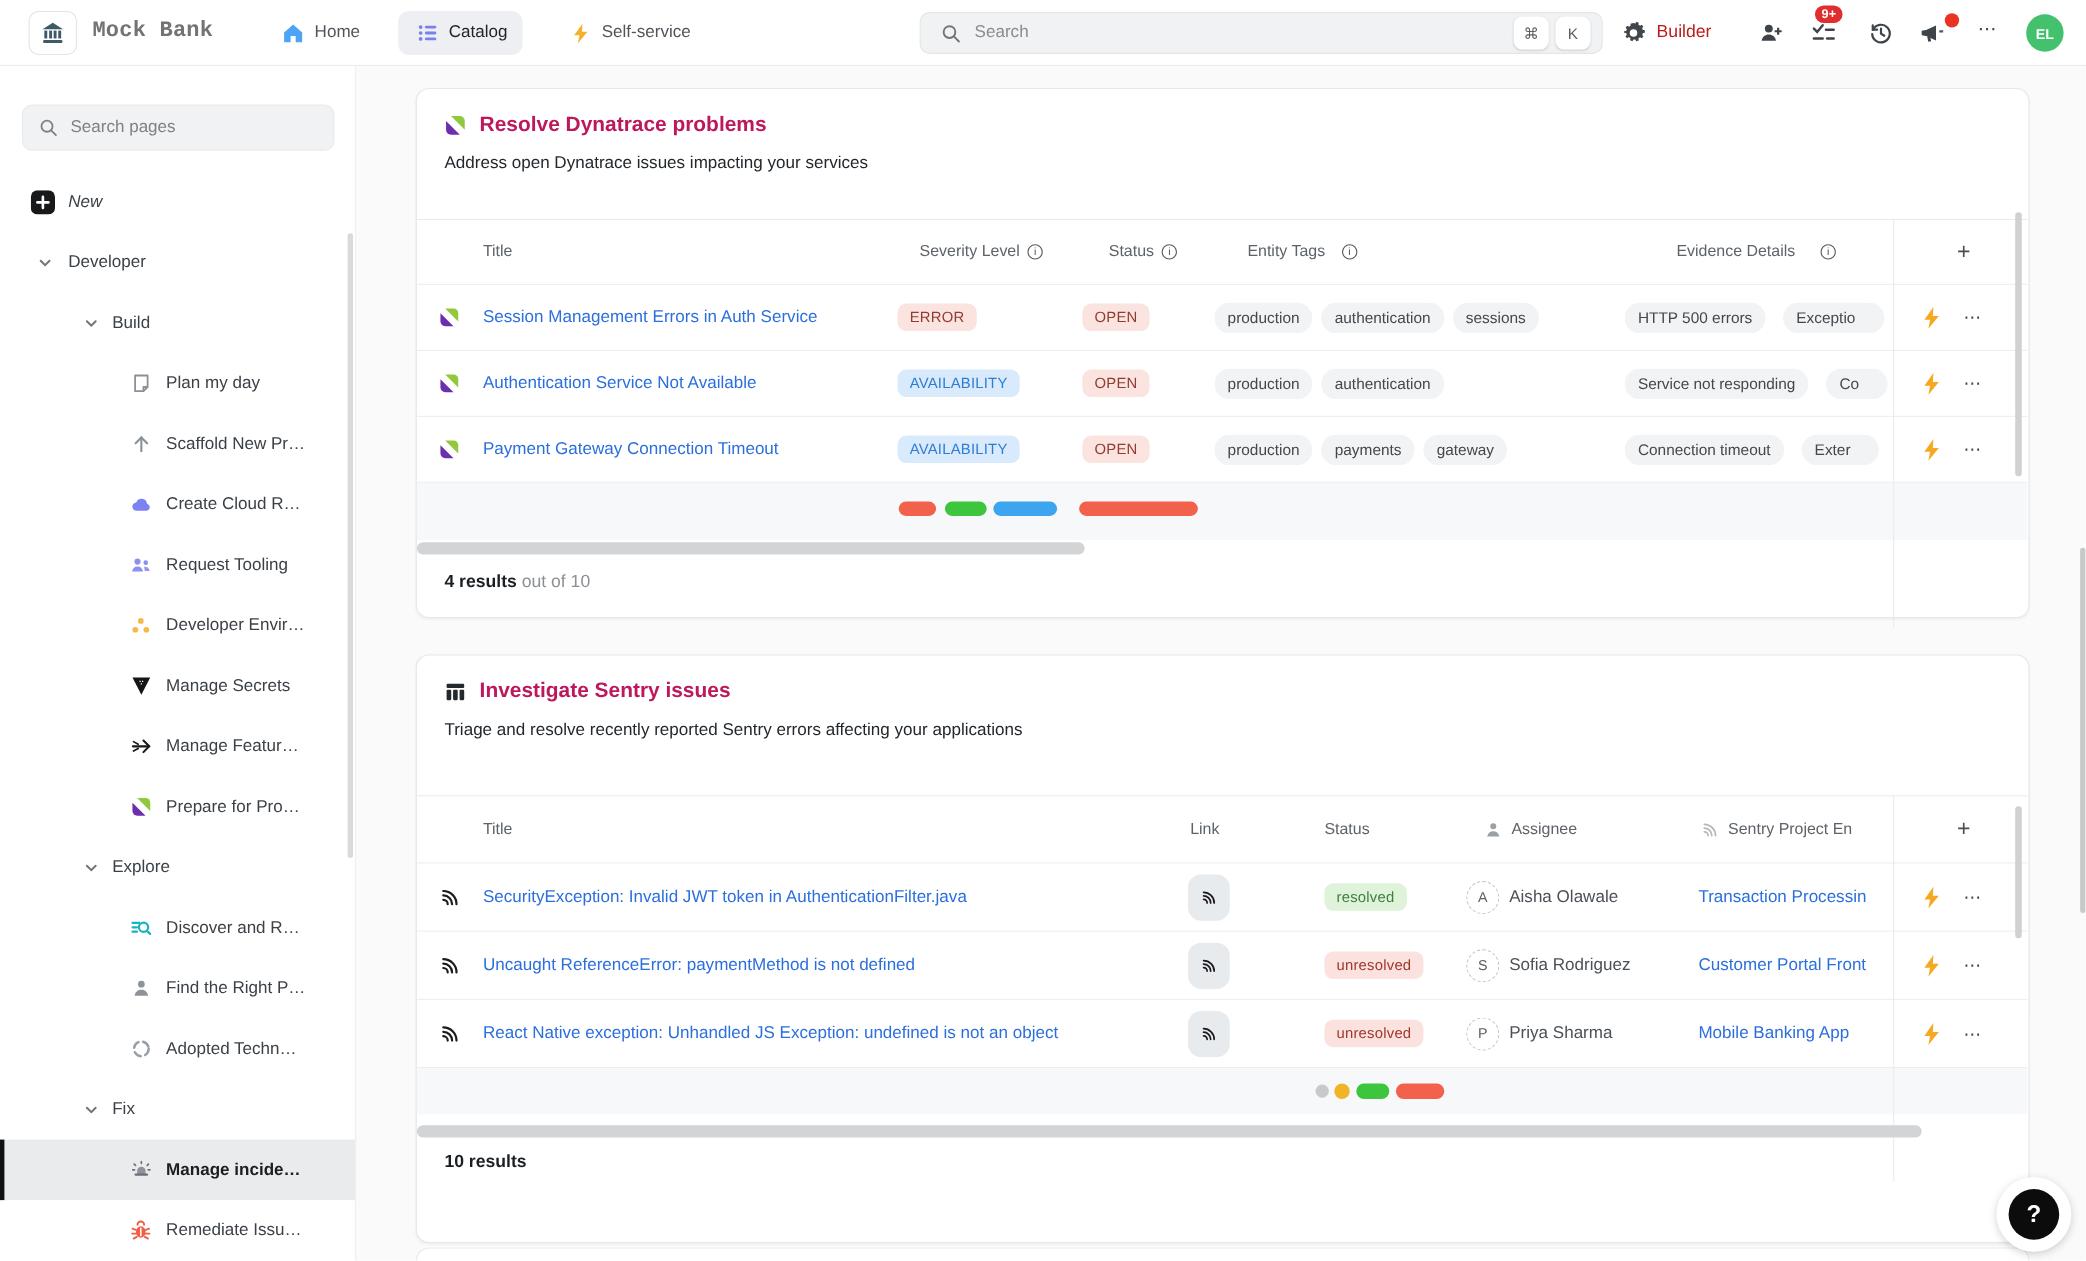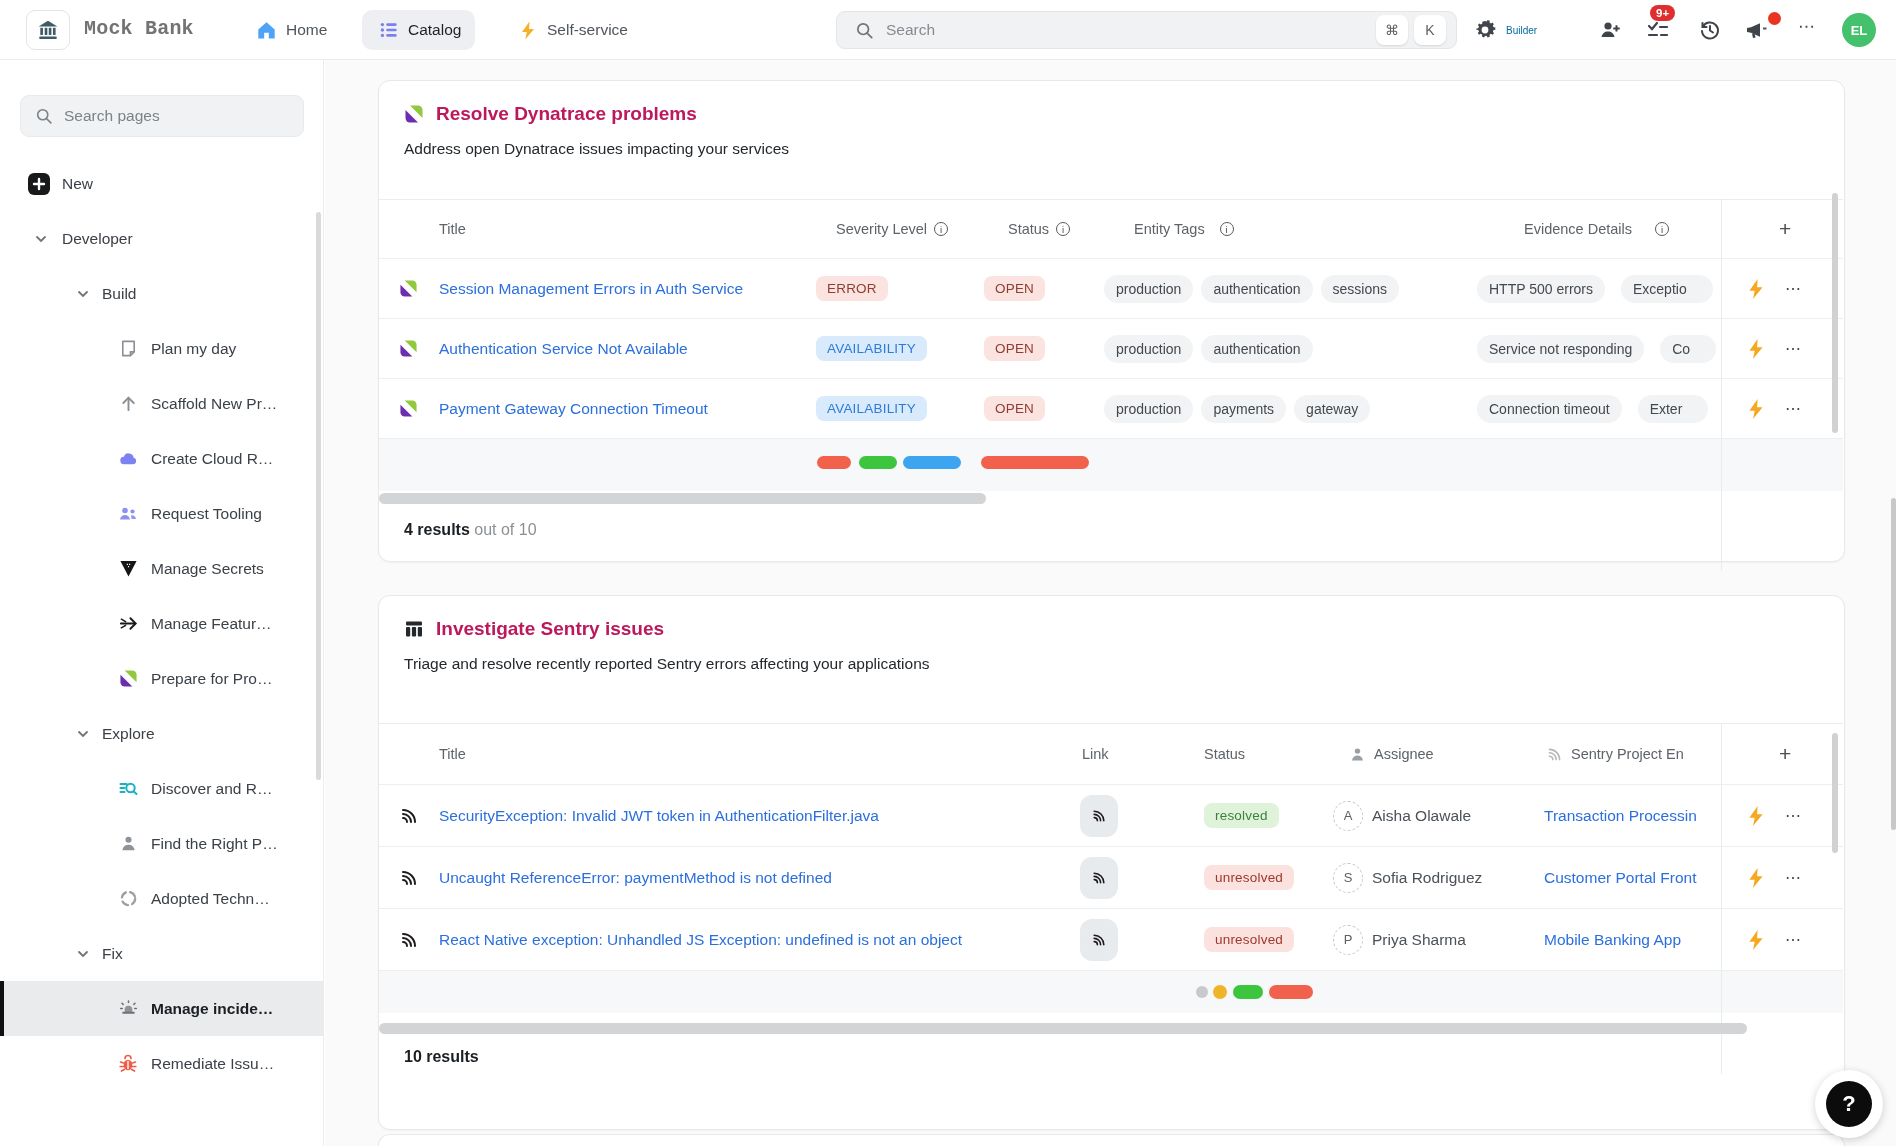--- a/index.html
+++ b/index.html
@@ -11,36 +11,36 @@
   .logo-box{position:absolute;left:26px;top:10px;width:44px;height:40px;border:1px solid #e2e4e6;border-radius:9px;display:flex;align-items:center;justify-content:center;background:#fff;}
   .brand{position:absolute;left:84px;top:17px;font-size:20px;font-weight:700;color:#737373;letter-spacing:.2px;font-family:Liberation Mono, monospace;}
   .nav-item{position:absolute;top:0;height:60px;display:flex;align-items:center;gap:9px;font-size:15.5px;color:#4f555b;cursor:pointer;}
   .nav-home{left:256px;}
   .nav-catalog{left:362px;top:10px;height:40px;width:113px;background:#edeff2;border-radius:10px;padding-left:17px;color:#1e2327;font-weight:500;}
   .nav-self{left:518px;}
   .searchbar{position:absolute;left:836px;top:11px;width:621px;height:38px;background:#f0f2f3;border:1px solid #e3e5e7;border-radius:9px;display:flex;align-items:center;padding:0 10px 0 18px;}
   .searchbar input{flex:1;border:none;outline:none;background:transparent;font-size:15.5px;color:#3c4248;font-family:inherit;margin-left:12px;}
   .searchbar input::placeholder{color:#868c92;}
   .key{width:32px;height:30px;background:#fff;border-radius:8px;box-shadow:0 1px 2px rgba(0,0,0,.12);display:flex;align-items:center;justify-content:center;font-size:14px;color:#5c6artem166;color:#5c6166;margin-left:6px;}
-  .builder{position:absolute;left:1474px;top:0;height:60px;display:flex;align-items:center;gap:10px;font-size:10px;color:#0369a1;cursor:pointer;}
+  .builder{position:absolute;left:1474px;top:0;height:60px;display:flex;align-items:center;gap:10px;font-size:16px;color:#b91c1c;cursor:pointer;}
   .tb-icon{position:absolute;top:18px;width:24px;height:24px;cursor:pointer;}
   .badge-9{position:absolute;left:1650px;top:5px;background:#e02d2d;color:#fff;font-size:11.5px;font-weight:700;border-radius:9px;padding:2px 6px;z-index:2;}
   .red-dot{position:absolute;left:1768px;top:12px;width:13px;height:13px;border-radius:50%;background:#ea3323;z-index:2;}
   .more-dots{position:absolute;left:1798px;top:16px;font-size:17px;color:#3f444a;letter-spacing:1px;cursor:pointer;}
   .avatar{position:absolute;left:1842px;top:13px;width:34px;height:34px;border-radius:50%;background:#43c16c;color:#fff;font-size:13px;font-weight:600;display:flex;align-items:center;justify-content:center;cursor:pointer;}
 
   
   .sidebar{position:absolute;top:60px;left:0;width:324px;bottom:0;background:#fff;border-right:1px solid #e9ebec;z-index:10;}
   .side-search{position:absolute;top:35px;left:20px;width:284px;height:42px;background:#f0f2f3;border:1px solid #e7e9ea;border-radius:9px;display:flex;align-items:center;padding:0 14px;}
   .side-search input{flex:1;border:none;outline:none;background:transparent;font-size:15.5px;color:#3c4248;font-family:inherit;margin-left:11px;}
   .side-search input::placeholder{color:#7c8288;}
   .side-list{position:absolute;top:96px;left:0;right:0;}
   .srow{height:55px;display:flex;align-items:center;font-size:15.5px;color:#3b4147;cursor:pointer;position:relative;}
   .srow .lbl{margin-left:0;}
-  .ind0{padding-left:28px;} .ind0 .lbl{margin-left:12px;}
+  .ind0{padding-left:28px;font-style:italic;} .ind0 .lbl{margin-left:12px;}
   .ind1{padding-left:34px;} .ind1 .lbl{margin-left:14px;}
   .ind2{padding-left:76px;} .ind2 .lbl{margin-left:12px;}
   .ind3{padding-left:116px;} .ind3 .lbl{margin-left:11px;}
   .leaf-ic{width:24px;height:24px;display:flex;align-items:center;justify-content:center;flex:none;}
   .sel{background:#e9ebed;font-weight:700;color:#1b1f23;}
   .sel::before{content:"";position:absolute;left:0;top:0;bottom:0;width:4px;background:#111;}
   .chev{flex:none;display:flex;}
   .side-scroll{position:absolute;right:2px;top:152px;width:5px;height:568px;border-radius:3px;background:#d9dadc;}
 
   
@@ -267,20 +267,30 @@
             <circle cx="7" cy="6.5" r="2.8"></circle>
             <path d="M2 15.5c.5-3 2.5-4.6 5-4.6s4.5 1.6 5 4.6z"></path>
             <circle cx="14.5" cy="7.5" r="2.1"></circle>
             <path d="M13 11.2c2.5-.4 4.6 1 5 3.8h-4.4" opacity=".95"></path>
           </svg>
         </span>
       <span class="lbl">Request Tooling</span>
     </div>
     <div class="srow ind3">
       <span class="leaf-ic">
+          <svg width="20" height="20" viewBox="0 0 20 20" fill="#f6b84b">
+            <circle cx="10" cy="5.5" r="2.6"></circle>
+            <circle cx="5" cy="13.5" r="2.6"></circle>
+            <circle cx="15" cy="13.5" r="2.6"></circle>
+          </svg>
+        </span>
+      <span class="lbl">Developer Envir…</span>
+    </div>
+    <div class="srow ind3">
+      <span class="leaf-ic">
           <svg width="19" height="19" viewBox="0 0 20 20" fill="#151515">
             <path d="M1.5 2h17L10 18.5z"></path>
             <path d="M8.2 5h1.2v1.2H8.2zM10.6 5h1.2v1.2h-1.2zM9.4 7.4h1.2v1.2H9.4z" fill="#fff"></path>
           </svg>
         </span>
       <span class="lbl">Manage Secrets</span>
     </div>
     <div class="srow ind3">
       <span class="leaf-ic">
           <svg width="21" height="21" viewBox="0 0 22 22" fill="none" stroke="#17191b" stroke-width="2" stroke-linecap="round">

